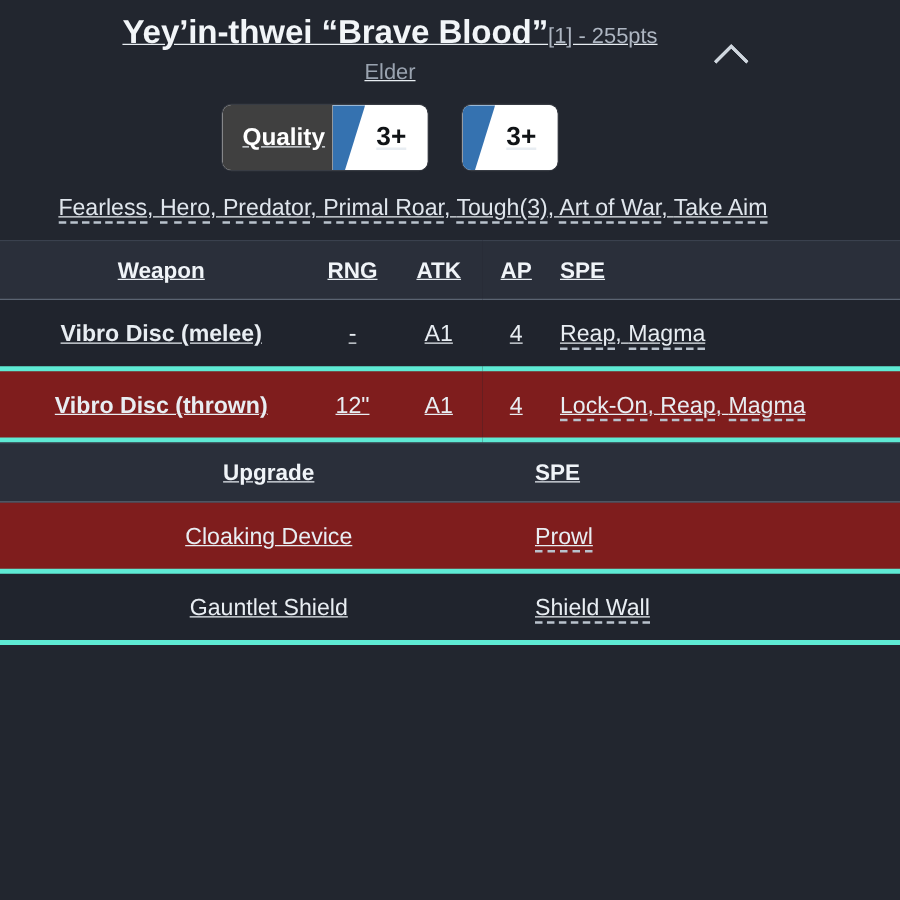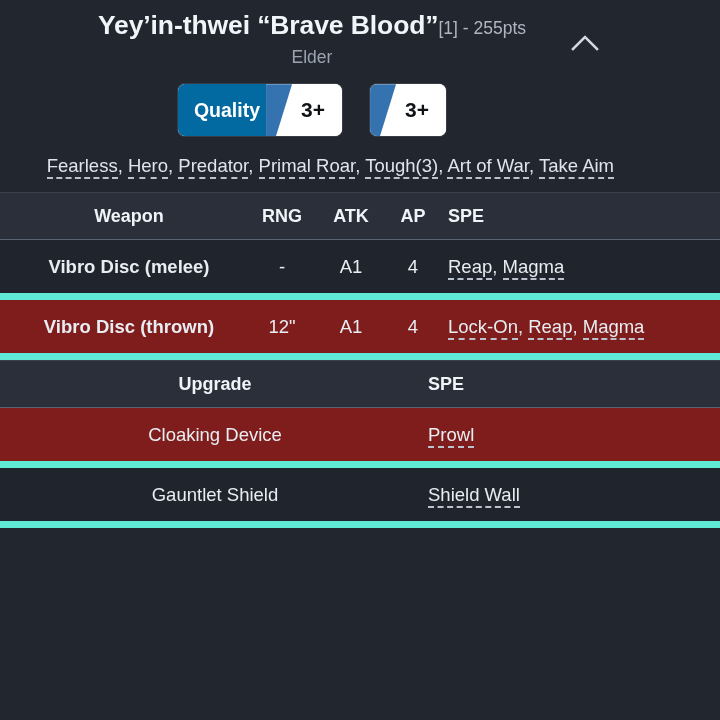--- a/index.html
+++ b/index.html
@@ -14,20 +14,21 @@
     color: #e8edf2;
     overflow: hidden;
     -webkit-font-smoothing: antialiased;
   }
 
   .unit-card {
     width: 624px;
     height: 720px;
     position: relative;
     box-sizing: border-box;
+    text-decoration: underline;
   }
 
   
   .header {
     position: relative;
     padding-top: 9px;
     text-align: center;
   }
   .title-line {
     line-height: 1.22;
@@ -86,21 +87,21 @@
     height: 52px;
     border-radius: 7px;
     overflow: hidden;
     background: #ffffff;
     display: flex;
     align-items: stretch;
     box-shadow: 0 0 0 1px rgba(255,255,255,0.10);
     cursor: pointer;
   }
   .stat-label {
-    background: #0369a1;
+    background: #404040;
     color: #ffffff;
     font-size: 19.5px;
     font-weight: bold;
     display: flex;
     align-items: center;
     padding: 0 6px 0 16px;
     position: relative;
     z-index: 2;
   }
   .stat-wedge {
@@ -168,21 +169,21 @@
   .tbl th.spe-col,
   .tbl td.spe-col {
     text-align: left;
     padding-left: 8px;
   }
   .tbl td {
     font-size: 18.5px;
     color: #e8edf2;
     text-align: center;
     padding: 16px 0 15px;
-    border-bottom: 7px solid #5eead4;
+    border-bottom: 4px solid #5eead4;
     vertical-align: middle;
   }
   .tbl tr.row-alt td {
     background: #7f1d1d;
   }
   .tbl tr.row-base td {
     background: #20242d;
   }
   td.name-col.bold {
     font-weight: bold;

